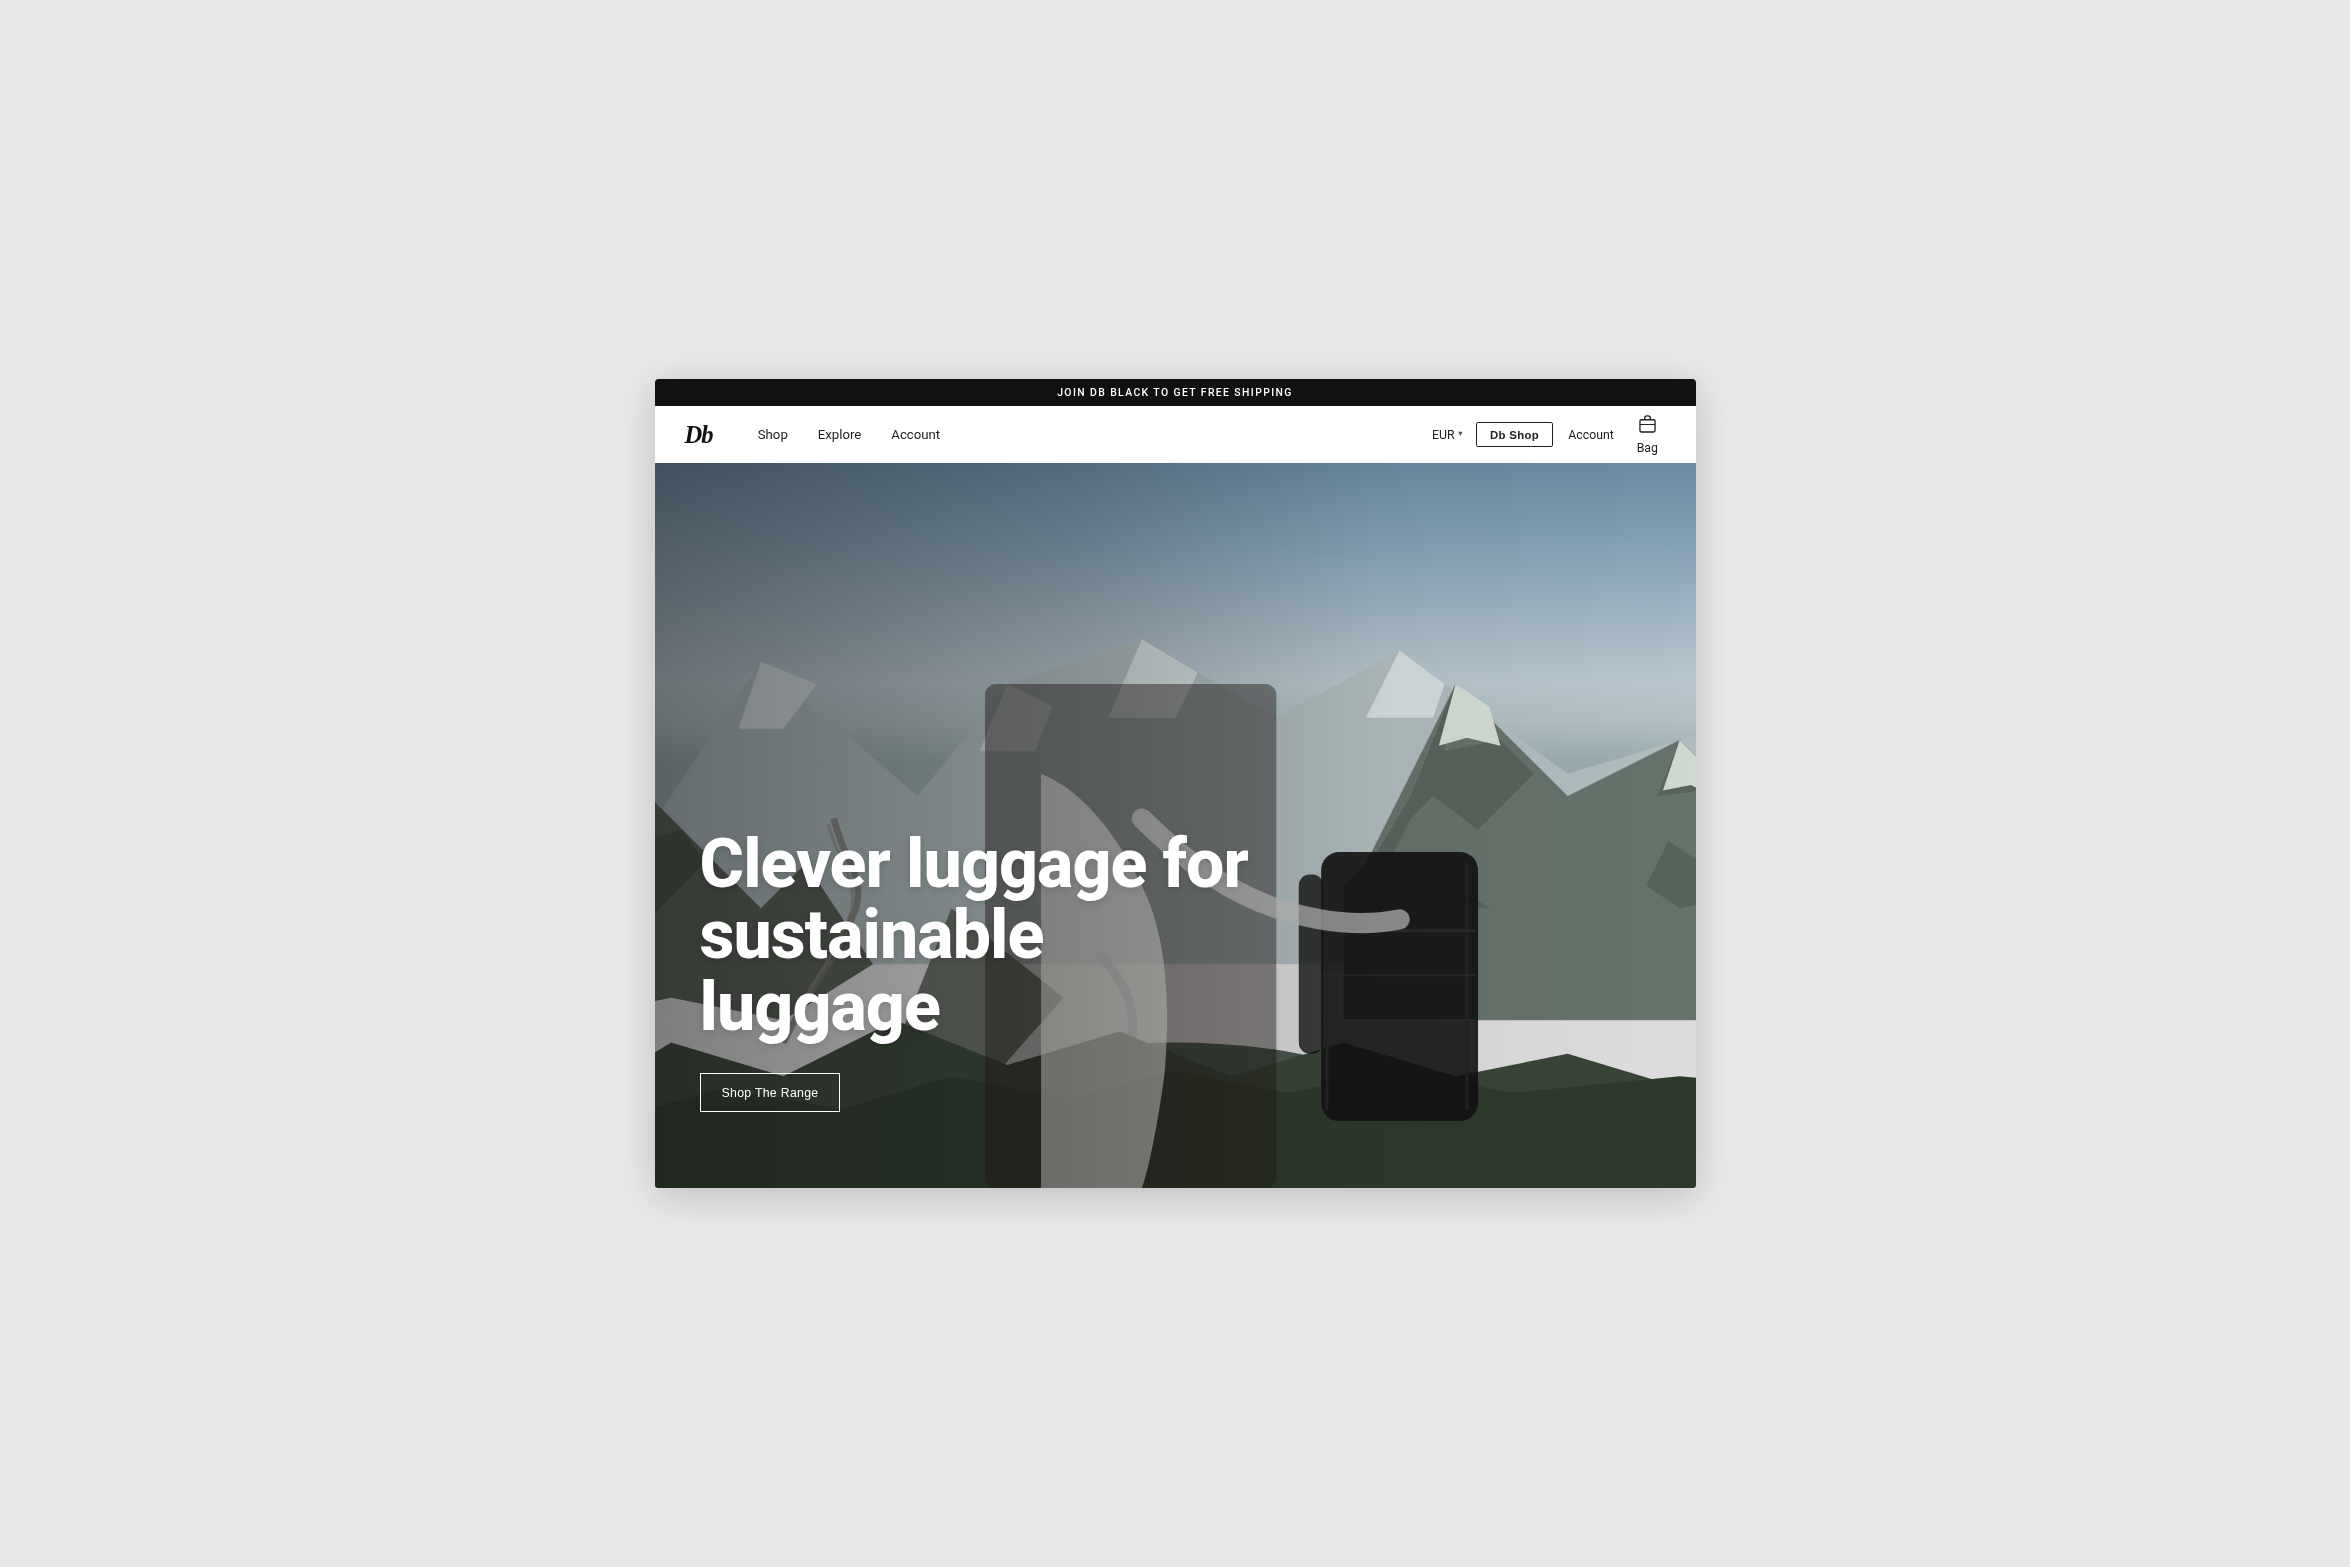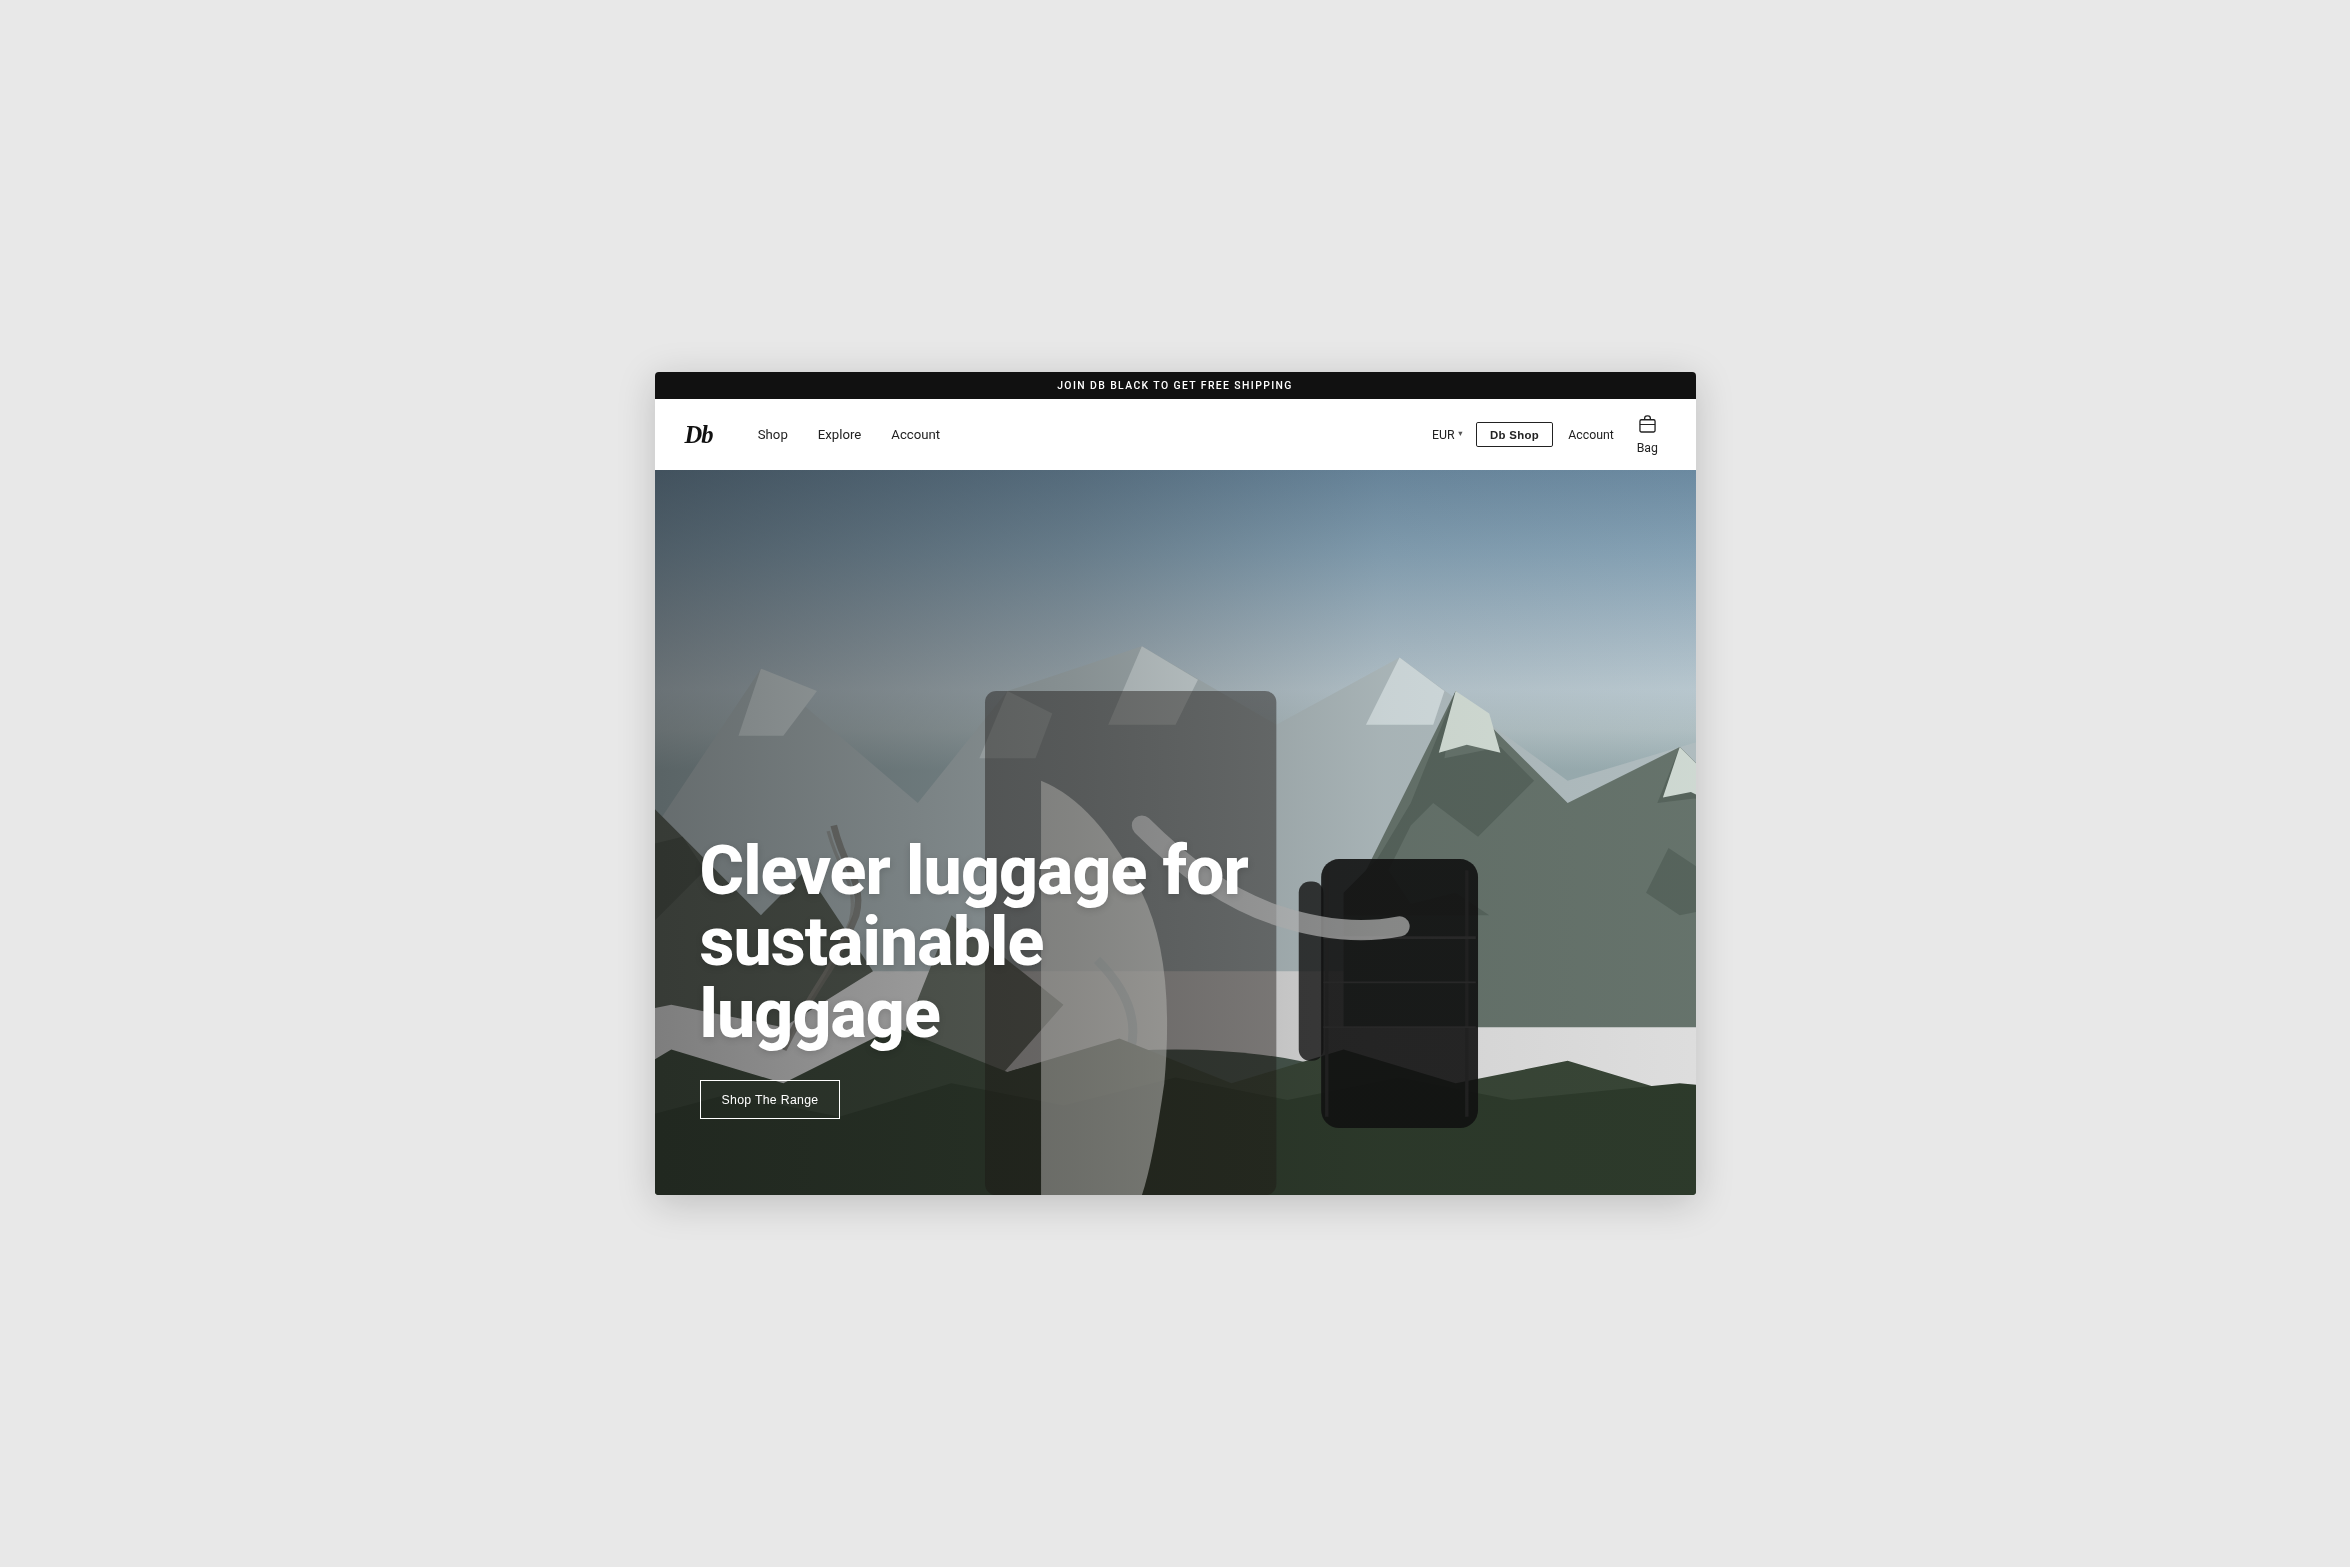--- a/index.html
+++ b/index.html
@@ -35,21 +35,21 @@
       letter-spacing: 1.4px;
       font-weight: 500;
     }
 
     
     .navbar {
       background-color: rgba(255,255,255,0.97);
       display: flex;
       align-items: center;
       padding: 0 30px;
-      height: 71px;
+      height: 57px;
       position: relative;
       z-index: 10;
     }
 
     .navbar-logo {
       font-size: 24.6px;
       font-weight: 700;
       color: #111;
       font-style: italic;
       margin-right: 30px;

